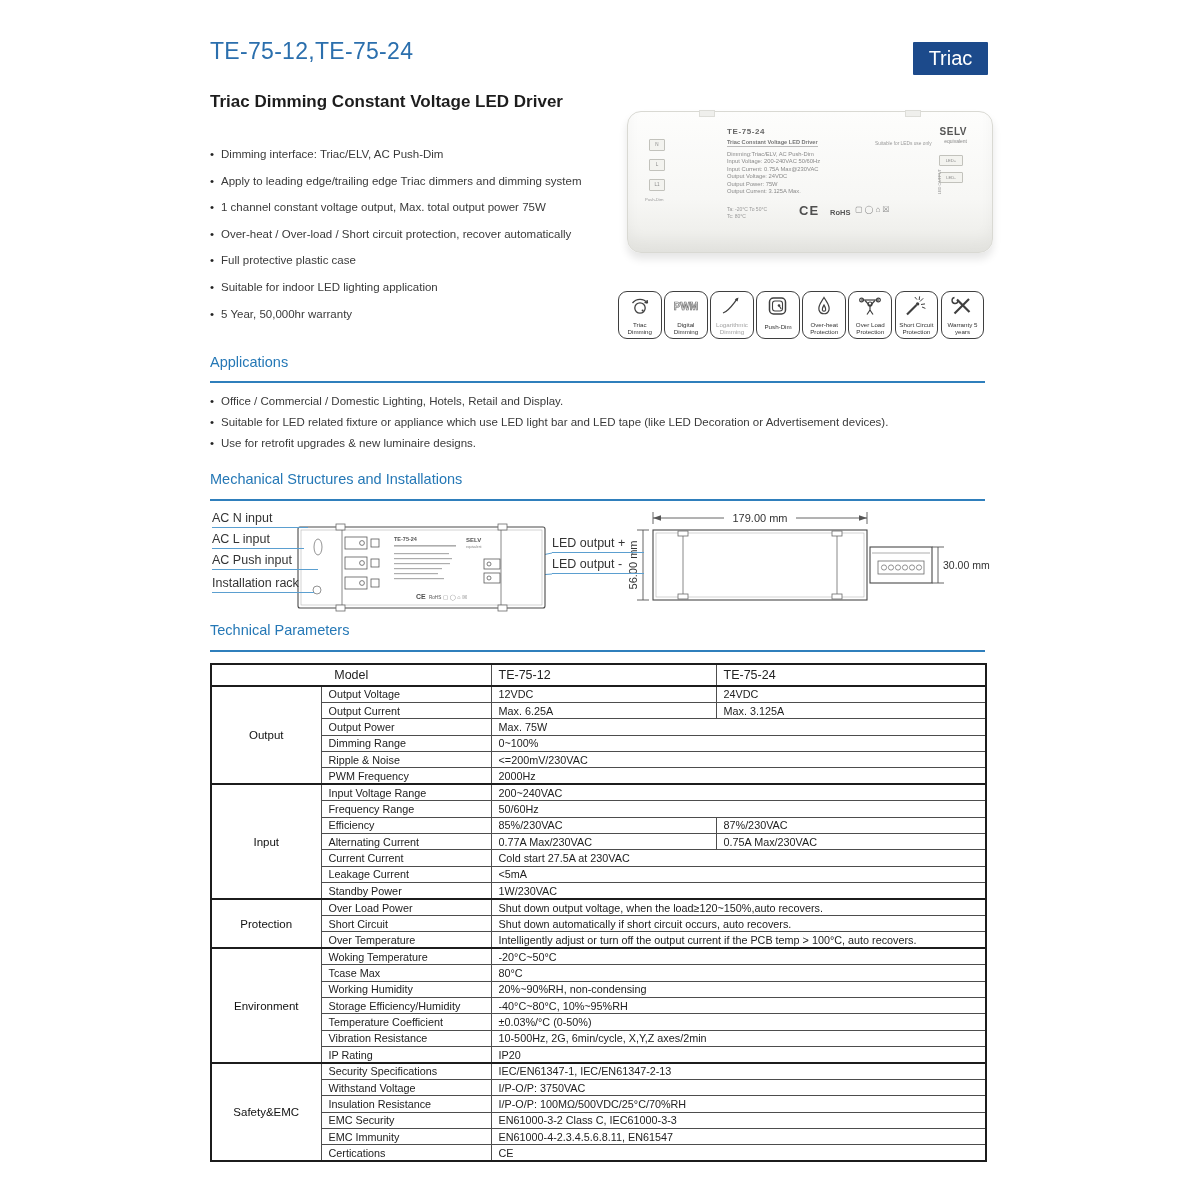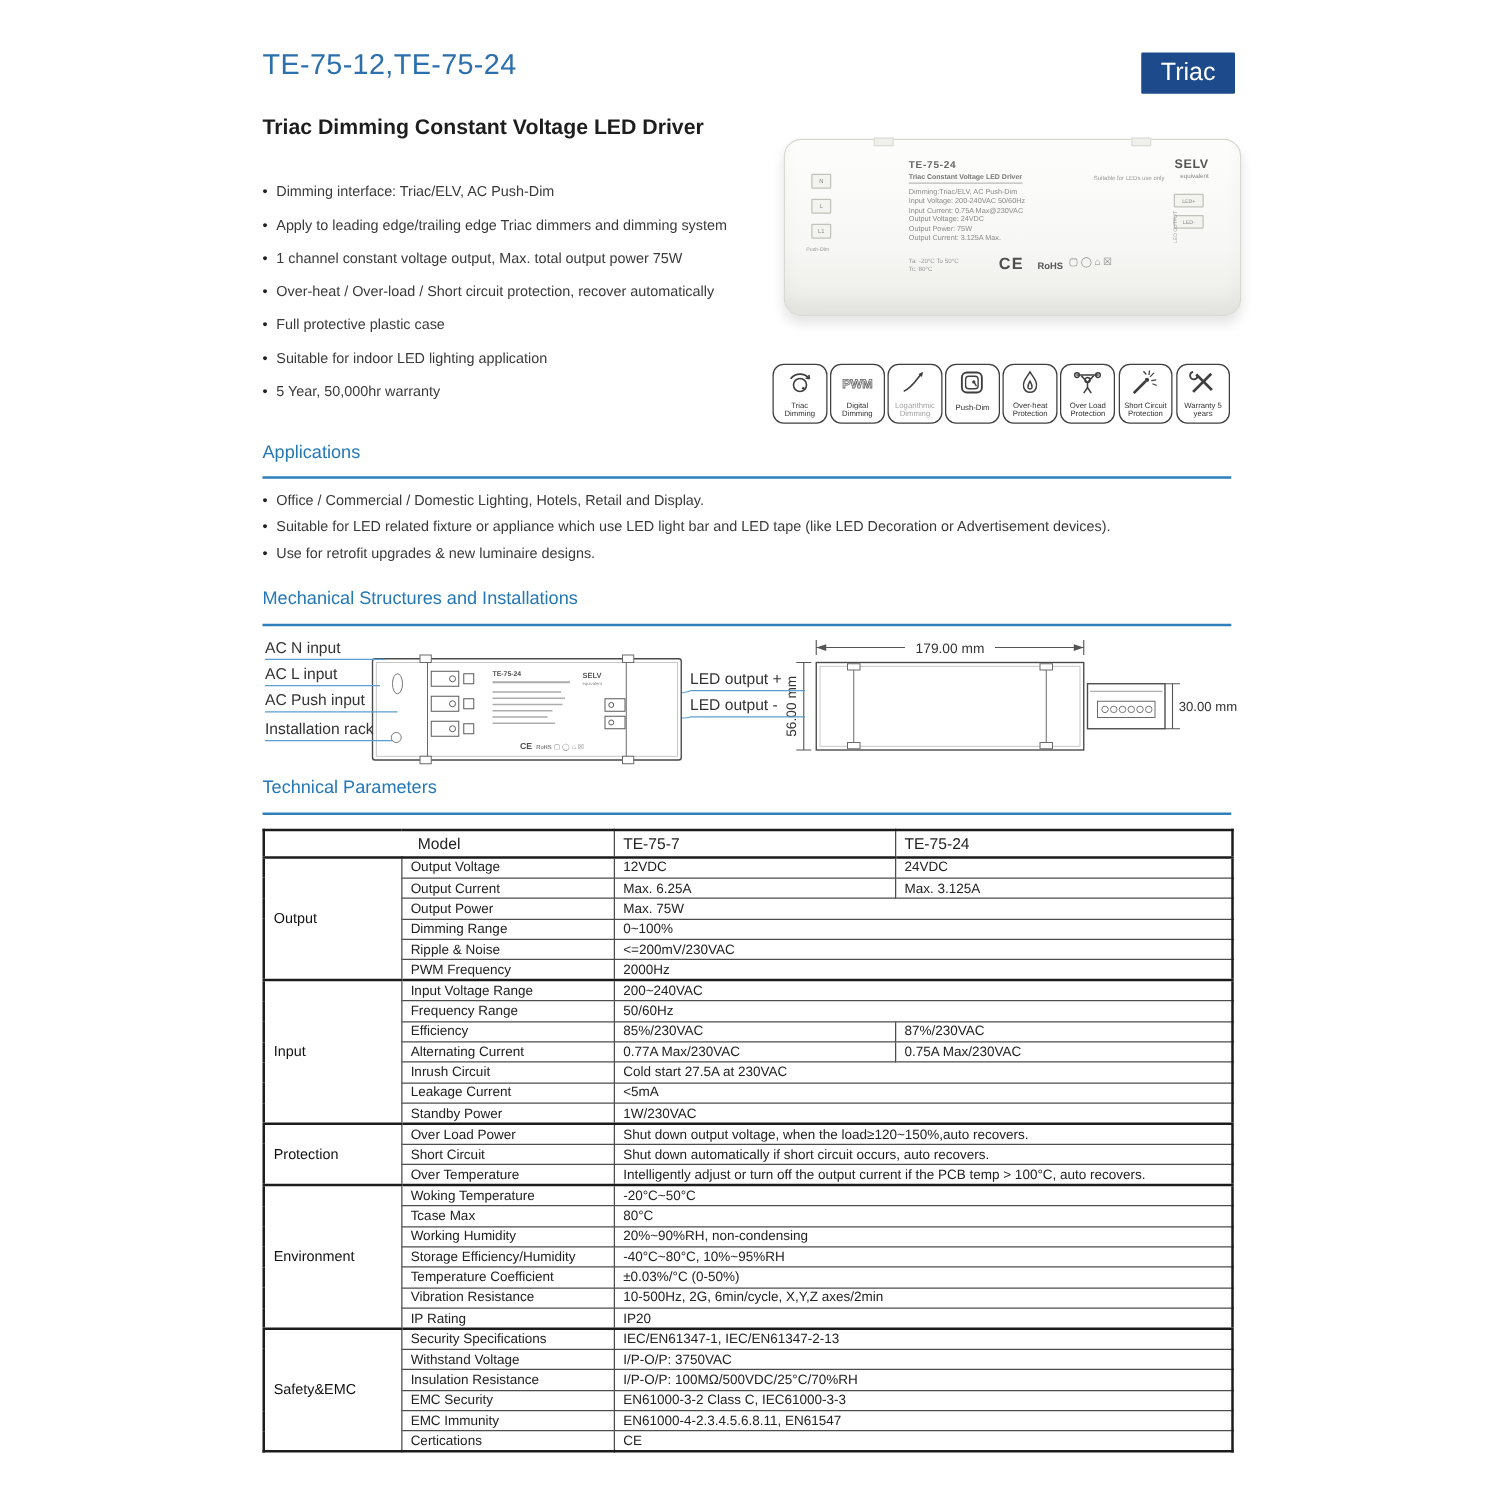--- a/index.html
+++ b/index.html
@@ -68,21 +68,21 @@
   
   #ttable{left:210px;top:663px;}
   table.params{border-collapse:collapse;width:775px;table-layout:fixed;border:2px solid #1c1c1c;
     font-size:10.8px;color:#222;}
   table.params td,table.params th{border:1px solid #4d4d4d;padding:0 7px;overflow:hidden;white-space:nowrap;}
   table.params thead tr{height:22px;border-radius:10px;}
   table.params thead th{font-weight:500;font-size:12.5px;text-align:left;border-bottom:2px solid #1c1c1c;}
   table.params thead th.model{text-align:center;}
   table.params tbody tr{height:16.4px;}
   table.params tr.group-start td{border-top:2px solid #1c1c1c;margin-top:12px;}
-  td.gcell{font-size:11.5px;color:#111;}
+  td.gcell{text-align:center;font-size:11.5px;color:#111;}
   td.pcell{color:#222;}
   svg text{font-family:"Liberation Sans",sans-serif;}
 </style>
 </head>
 <body>
 
 <div id="page">
 
   <div class="abs" id="page-title">TE-75-12,TE-75-24</div>
   <div class="abs" id="triac-badge">Triac</div>
@@ -348,21 +348,21 @@
     <table class="params">
       <colgroup>
           <col style="width:110px">
           <col style="width:170px">
           <col style="width:225px">
           <col style="width:270px">
         </colgroup>
       <thead>
         <tr>
           <th class="model" colspan="2">Model</th>
-          <th>TE-75-7</th>
+          <th>TE-75-12</th>
           <th>TE-75-24</th>
         </tr>
       </thead>
       <tbody>
           <tr class="group-start">
             <td class="gcell" rowspan="6">Output</td>
             <td class="pcell">Output Voltage</td>
             <td class="vcell">12VDC</td>
             <td class="vcell">24VDC</td>
           </tr>
@@ -400,21 +400,21 @@
             <td class="pcell">Efficiency</td>
             <td class="vcell">85%/230VAC</td>
             <td class="vcell">87%/230VAC</td>
           </tr>
           <tr>
             <td class="pcell">Alternating Current</td>
             <td class="vcell">0.77A Max/230VAC</td>
             <td class="vcell">0.75A Max/230VAC</td>
           </tr>
           <tr>
-            <td class="pcell">Inrush Circuit</td>
+            <td class="pcell">Current Current</td>
             <td class="vcell" colspan="2">Cold start 27.5A at 230VAC</td>
           </tr>
           <tr>
             <td class="pcell">Leakage Current</td>
             <td class="vcell" colspan="2">&lt;5mA</td>
           </tr>
           <tr>
             <td class="pcell">Standby Power</td>
             <td class="vcell" colspan="2">1W/230VAC</td>
           </tr>

